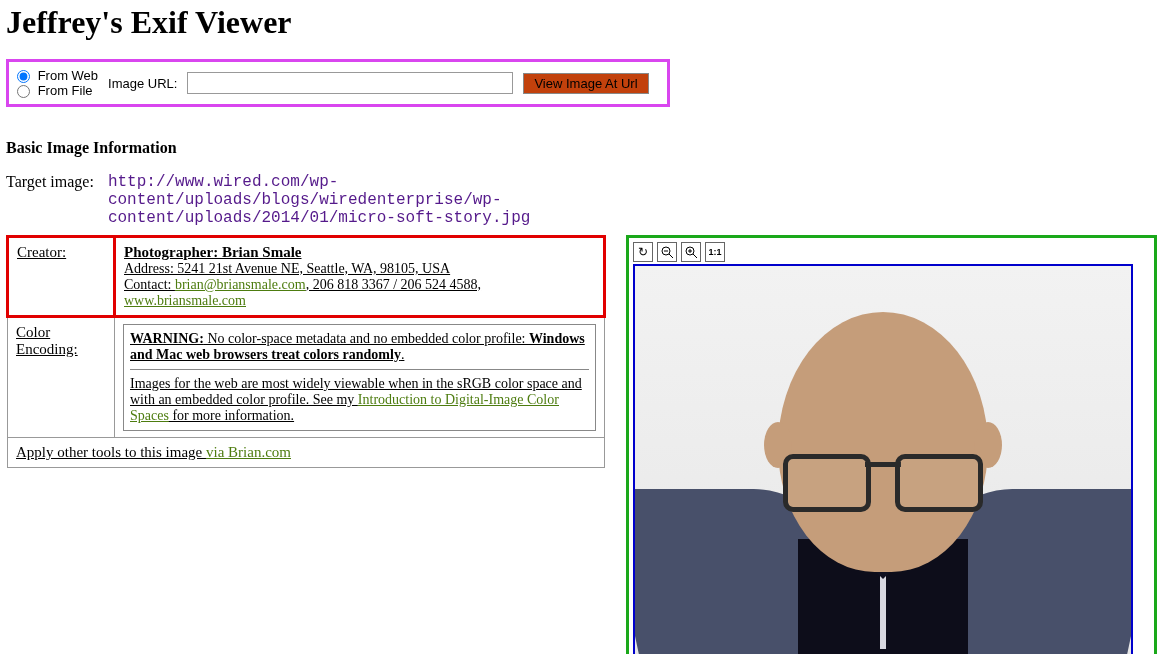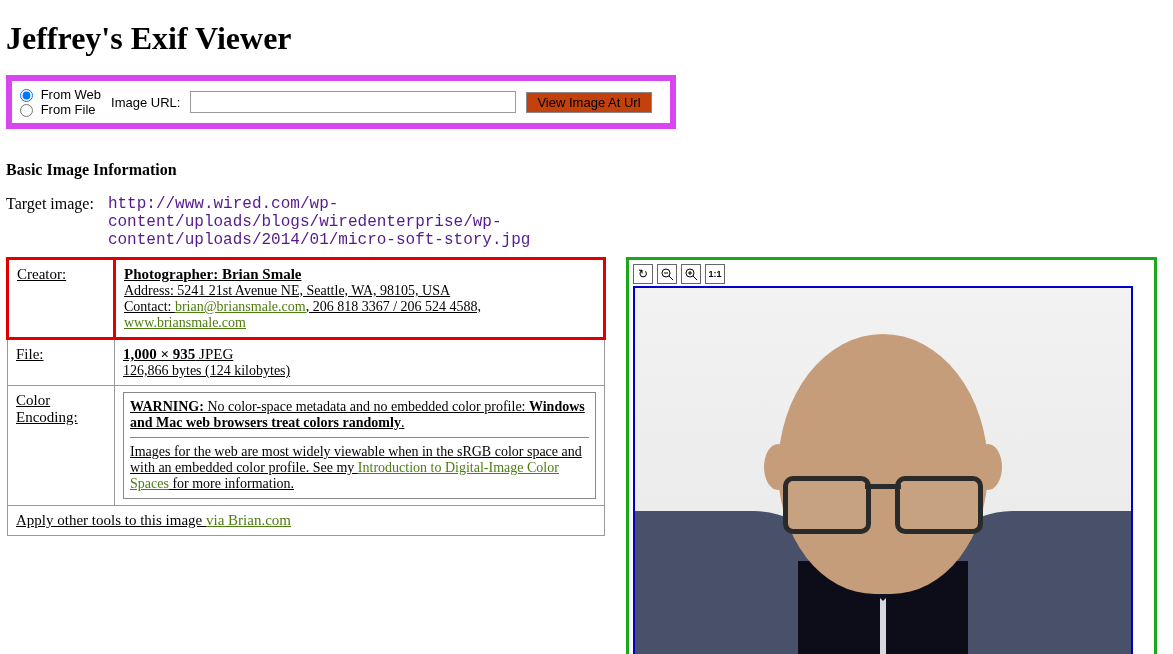--- a/index.html
+++ b/index.html
@@ -1,25 +1,25 @@
 <!DOCTYPE html>
 <html><head>
 <meta charset="utf-8">
 <style>
   body {
     font-family: "Times New Roman", Times, serif;
     font-size: 16px;
     margin: 4px 6px;
     color: #000;
   }
-  h1 { font-size: 32px; font-weight: bold; margin: 16px 0 18px 0; }
+  h1 { font-size: 32px; font-weight: bold; margin: 0 0 18px 0; }
   h2 { font-size: 16px; font-weight: bold; margin: 28px 0 16px 0; }
 
   .source-box {
-    border: 6px solid #d946ef;
+    border: 3px solid #d946ef;
     padding: 6px 8px;
     display: inline-block;
     font-family: Arial, sans-serif;
     font-size: 13px;
   }
   .source-box table { border-collapse: collapse;}
   .source-box td { padding: 0 10px 0 0; vertical-align: middle;}
   .source-box input[type=radio]{ vertical-align: middle; margin:0 4px 0 0;}
   .source-box input[type=text]{
     width: 320px; height:18px; border:1px solid #999; font-size:13px;
@@ -115,27 +115,20 @@
         <td class="key">Creator:</td>
         <td>
           <div><b>Photographer: Brian Smale</b></div>
           <div class="sub">Address: 5241 21st Avenue NE, Seattle, WA, 98105, USA</div>
           <div class="sub">
             <span>Contact: </span><a class="link" href="#">brian@briansmale.com</a><span>, 206 818 3367 / 206 524 4588, </span><a class="link" href="#">www.briansmale.com</a>
           </div>
         </td>
       </tr>
       <tr>
-        <td class="key">File:</td>
-        <td>
-          <div><b>1,000 × 935</b><span> JPEG</span></div>
-          <div class="sub">126,866 bytes (124 kilobytes)</div>
-        </td>
-      </tr>
-      <tr>
         <td class="key">Color Encoding:</td>
         <td>
           <div class="warn-box">
             <div>
               <b>WARNING:</b><span> No color-space metadata and no embedded color profile: </span><b>Windows and Mac web browsers treat colors randomly</b><span>.</span>
             </div>
             <hr>
             <div>
               <span>Images for the web are most widely viewable when in the sRGB color space and with an embedded color profile. See my </span><a class="link" href="#">Introduction to Digital-Image Color Spaces</a><span> for more information.</span>
             </div>

